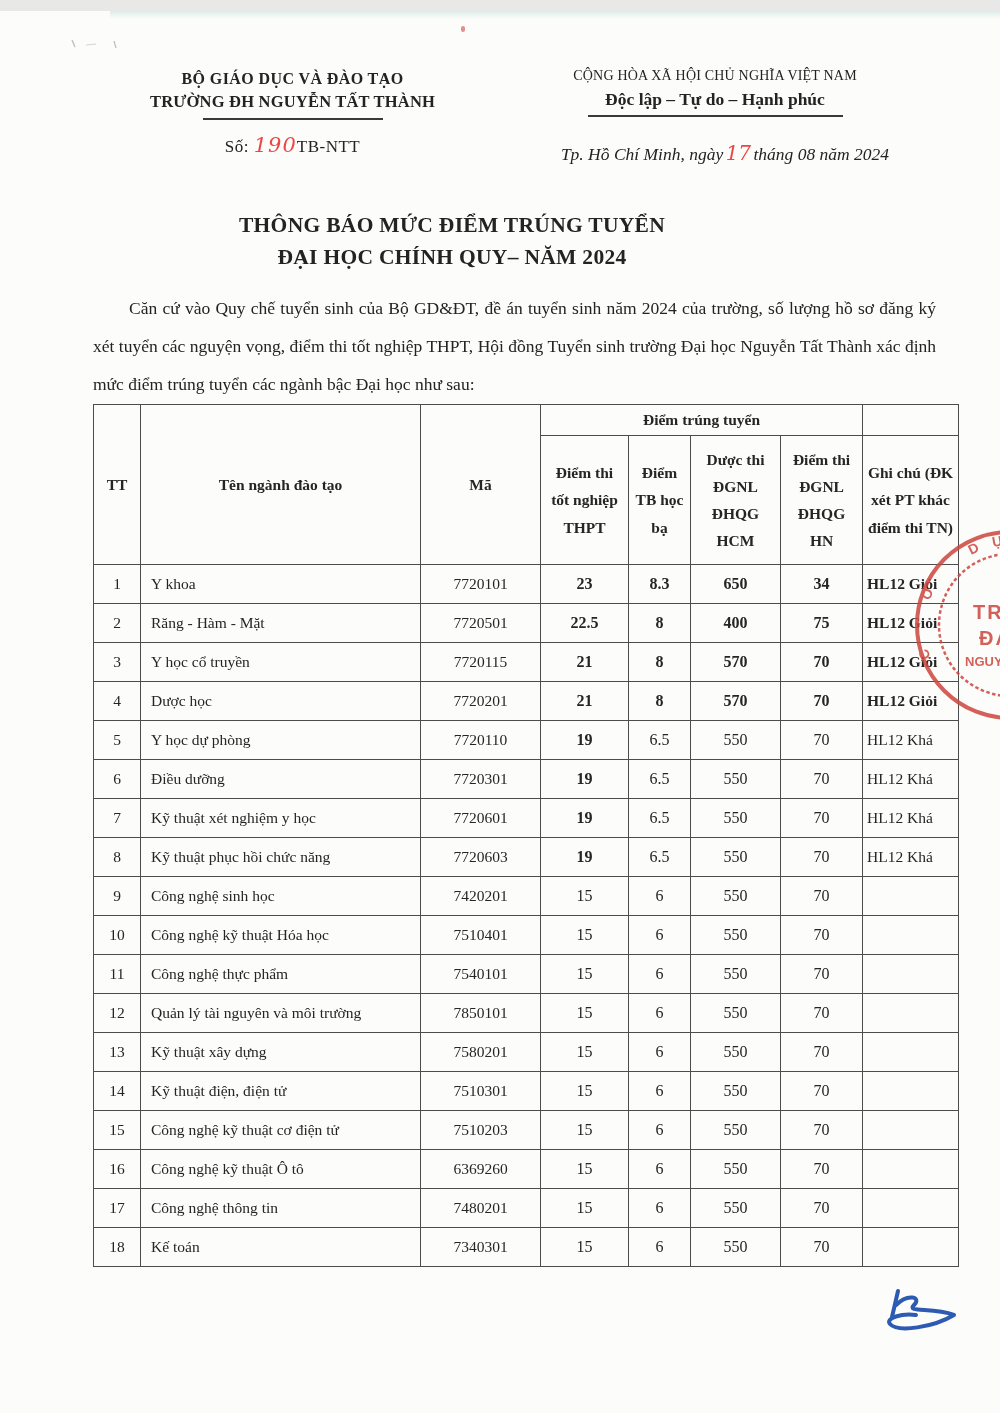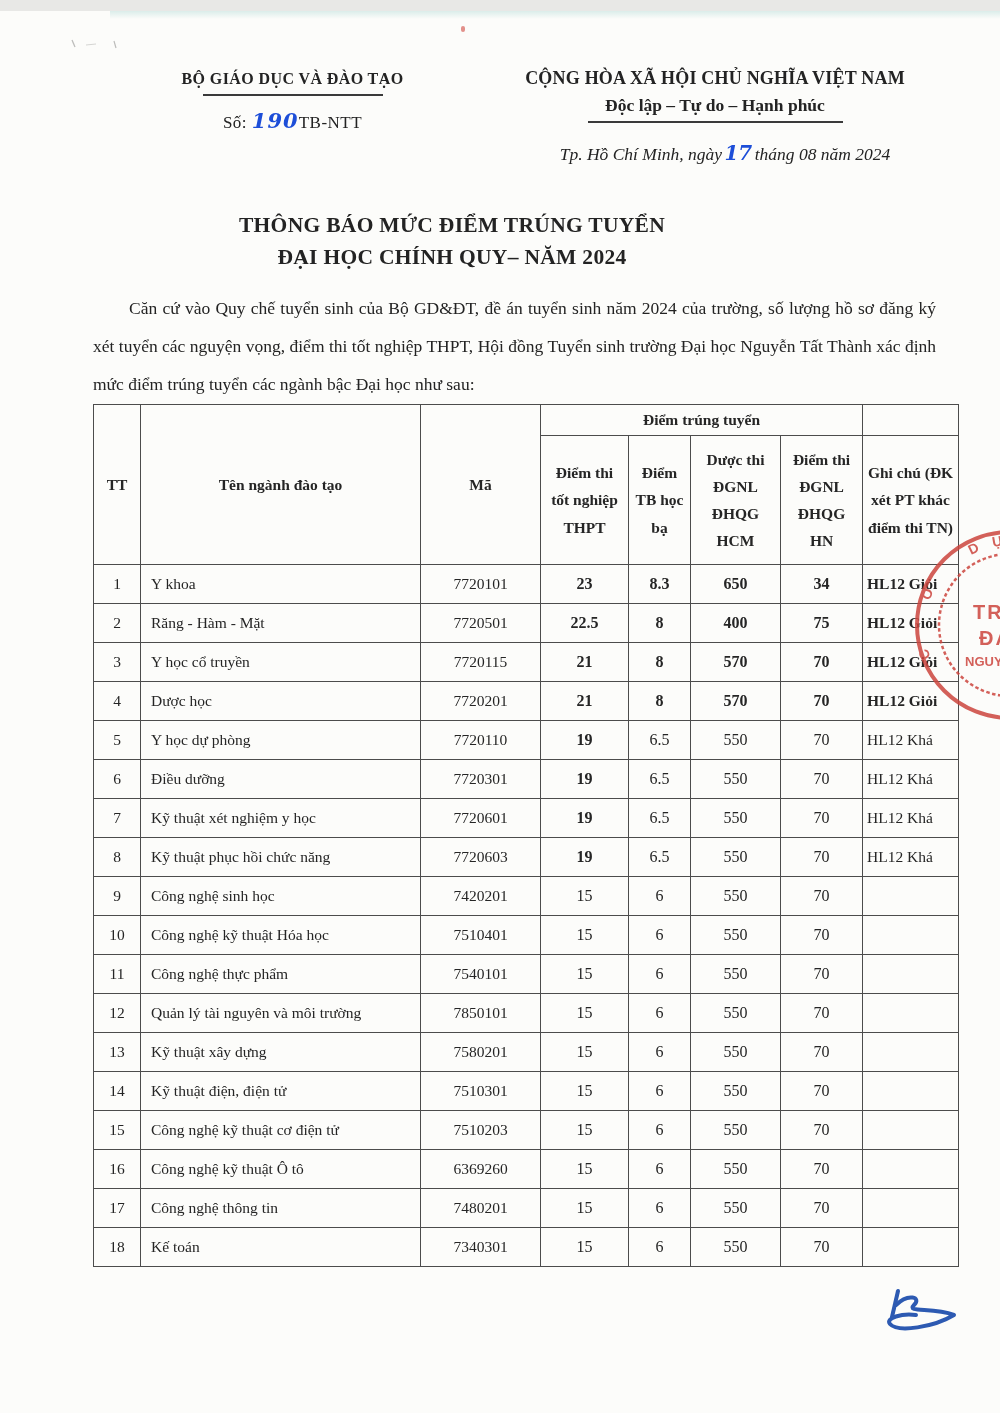--- a/index.html
+++ b/index.html
@@ -25,31 +25,31 @@
   
   .hdr-left{
     position:absolute;left:120px;top:56px;width:345px;
     text-align:center;line-height:1.45;
   }
   .hdr-left .l1{font-size:16px;letter-spacing:.4px;font-weight:600;}
   .hdr-left .l2{font-size:16.5px;font-weight:700;letter-spacing:.2px;}
   .hdr-left .rule{width:180px;height:2px;background:#3a3a3a;margin:4px auto 10px auto;}
   .doc-no{font-size:17px;letter-spacing:.5px;}
   .hand{
-    color:#1d4ed8;
-    font-style:italic;font-weight:700;
+    color:#ef4444;
+    font-style:italic;font-weight:400;
     font-family:"DejaVu Serif",serif;
   }
   .doc-no .hand{font-size:21px;letter-spacing:1px;}
 
   .hdr-right{
     position:absolute;left:495px;top:54px;width:440px;
     text-align:center;line-height:1.5;
   }
-  .hdr-right .l1{font-size:18px;font-weight:700;letter-spacing:.2px;}
+  .hdr-right .l1{font-size:14px;font-weight:400;letter-spacing:.2px;}
   .hdr-right .l2{font-size:17.5px;font-weight:700;}
   .hdr-right .rule{width:255px;height:2px;background:#3a3a3a;margin:3px auto 0 auto;}
   .date-line{
     position:absolute;left:495px;top:130px;width:460px;
     text-align:center;font-style:italic;font-size:17.5px;white-space:nowrap;
   }
   .date-line .hand{font-size:20px;margin:0 -2px;}
 
   
   .title{
@@ -101,20 +101,21 @@
   <svg class="pencil-marks" width="70" height="16" viewBox="0 0 70 16">
     <path d="M6,3 L9,10" stroke="#8a8a88" stroke-width="1.3" fill="none"></path>
     <path d="M20,8 L30,7" stroke="#b5b5b2" stroke-width="1" fill="none"></path>
     <path d="M48,4 L50,11" stroke="#8a8a88" stroke-width="1.2" fill="none"></path>
   </svg>
 
   <div style="position:absolute;left:461px;top:15px;width:4px;height:6px;background:#d4564e;opacity:.65;border-radius:2px;"></div>
 
   <div class="hdr-left">
     <div class="l1">BỘ GIÁO DỤC VÀ ĐÀO TẠO</div>
+    <div class="l2">TRƯỜNG ĐH NGUYỄN TẤT THÀNH</div>
     <div class="rule"></div>
     <div class="doc-no">
       <span>Số:</span>
       <span class="hand">190</span><span>TB-NTT</span>
     </div>
   </div>
 
   <div class="hdr-right">
     <div class="l1">CỘNG HÒA XÃ HỘI CHỦ NGHĨA VIỆT NAM</div>
     <div class="l2">Độc lập – Tự do – Hạnh phúc</div>

